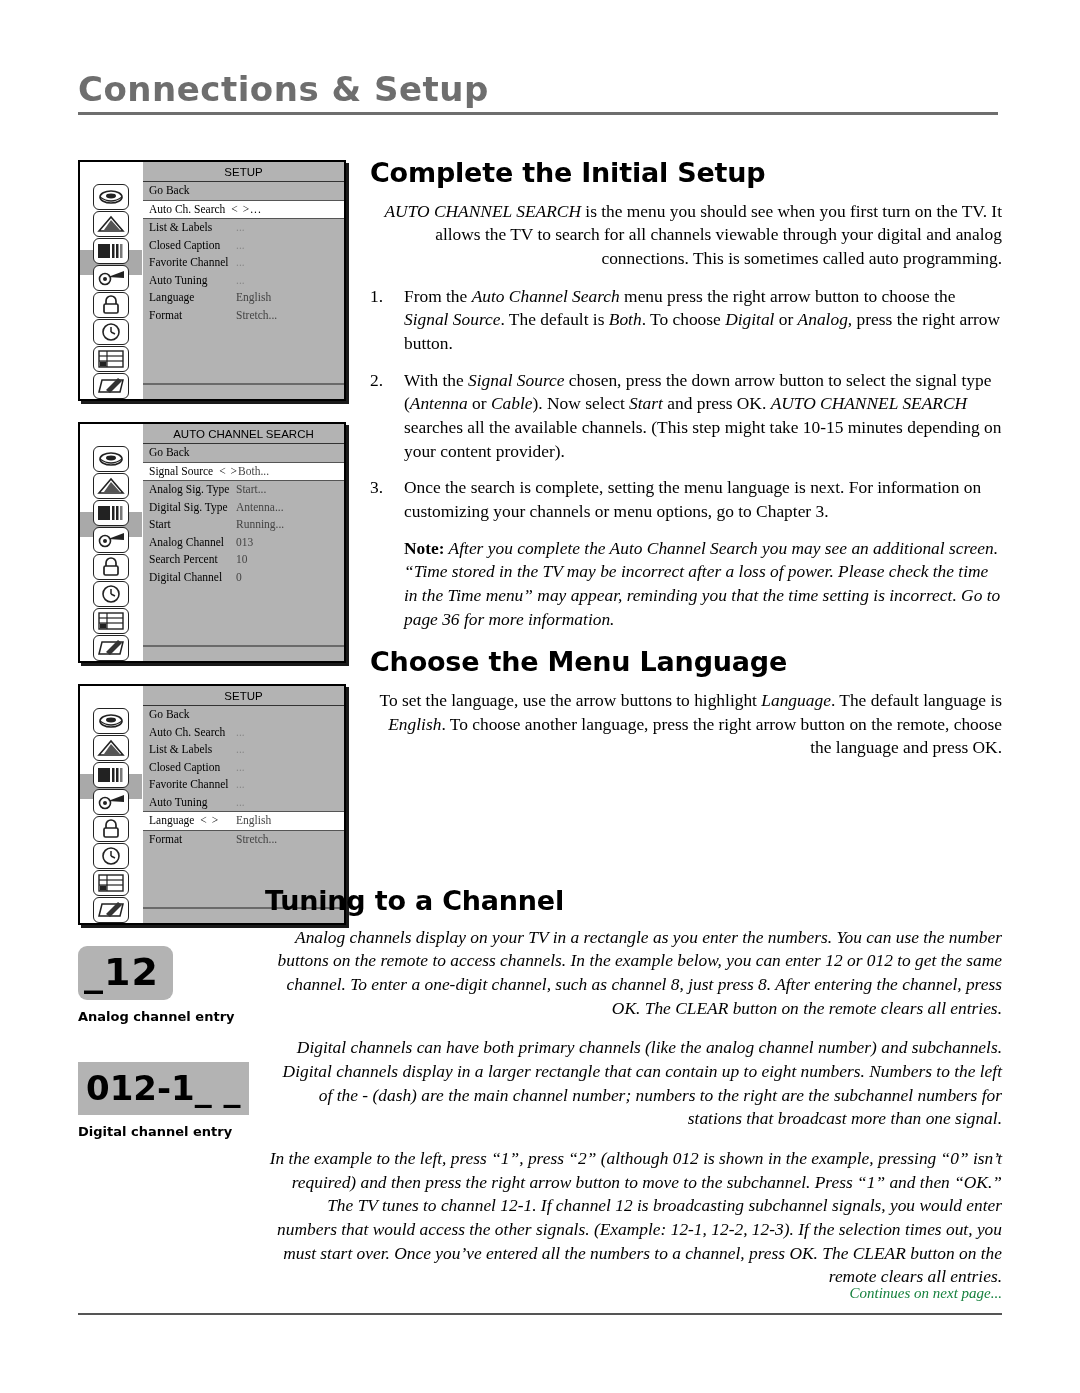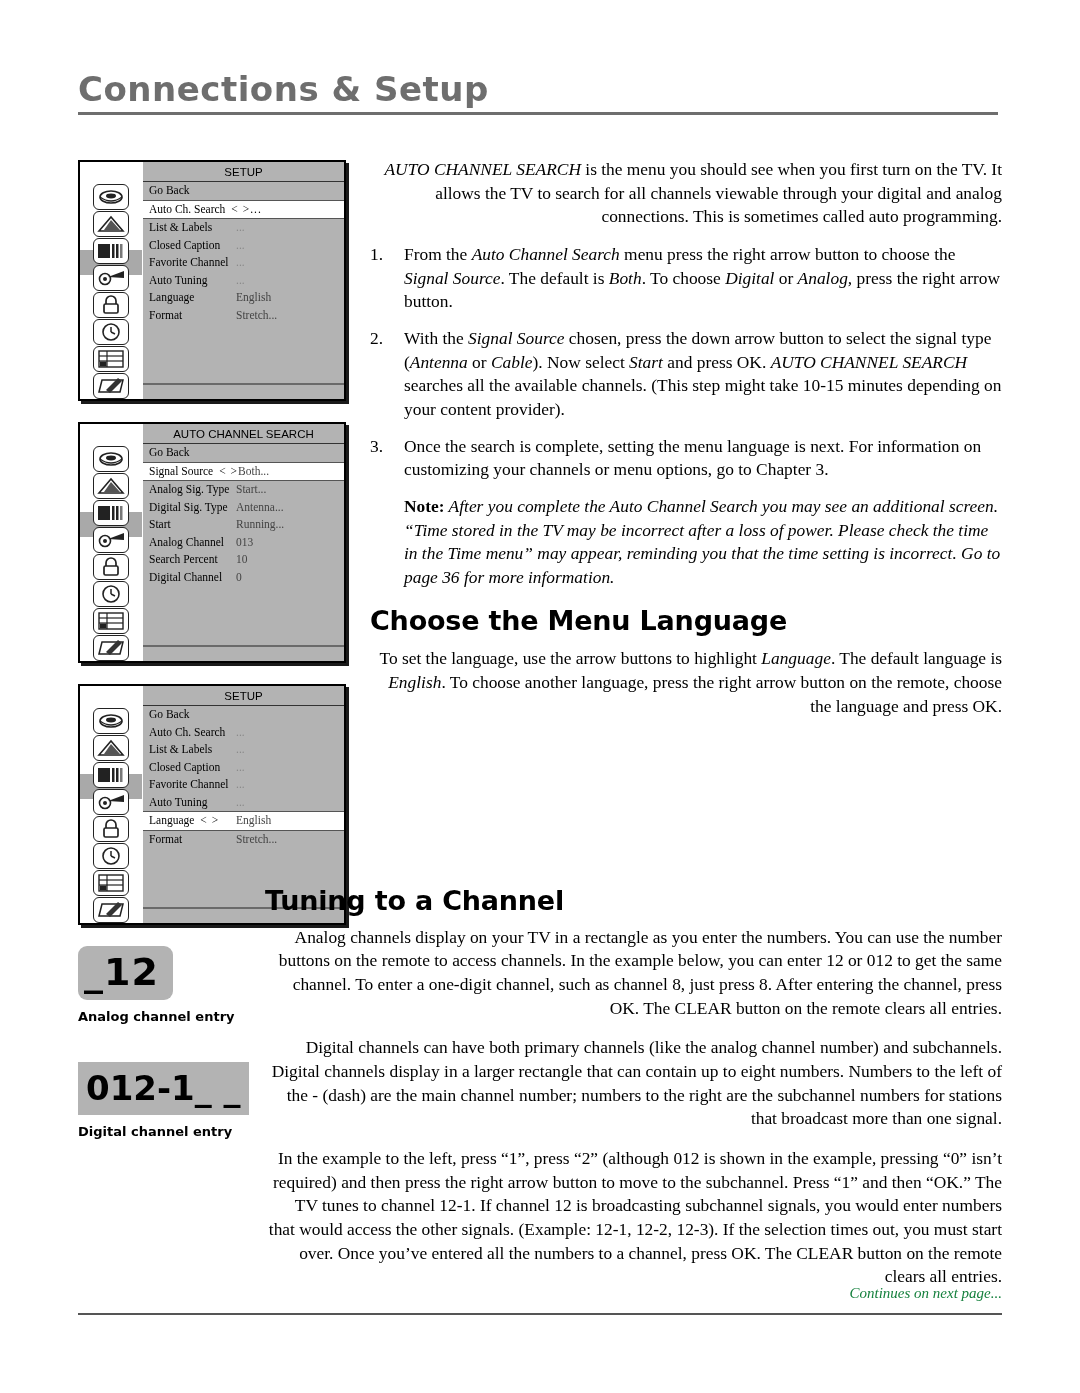--- a/index.html
+++ b/index.html
@@ -225,21 +225,21 @@
   .sec-lang { margin-top: 18px; }
 
   
   .tuning-col {
     position: absolute;
     left: 265px;
     top: 886px;
     width: 737px;
   }
   .tuning-col h2.sec { margin-bottom: 10px; }
-  .tuning-col p.body { margin-bottom: 16px; }
+  .tuning-col p.body { margin-bottom: 16px; font-style: italic; }
 
   
   .continues {
     position: absolute;
     right: 78px;
     top: 1285px;
     font-family: "Liberation Serif", serif;
     font-style: italic;
     font-size: 15px;
     color: #15803d;
@@ -623,20 +623,21 @@
 
   <div class="chexample" style="margin-top:36px">
     <span class="chbox digital">012-1_ _</span>
     <div class="chcaption">Digital channel entry</div>
   </div>
 
 </div>
 
 <div class="right-col">
 
+  <h2 class="sec">Complete the Initial Setup</h2>
 
   <p class="body">
     <em>AUTO CHANNEL SEARCH</em> is the menu you should see when you first turn on the
     TV. It allows the TV to search for all channels viewable through your digital and
     analog connections. This is sometimes called auto programming.
   </p>
 
   <ol class="steps">
     <li>
       <span class="num">1.</span>

